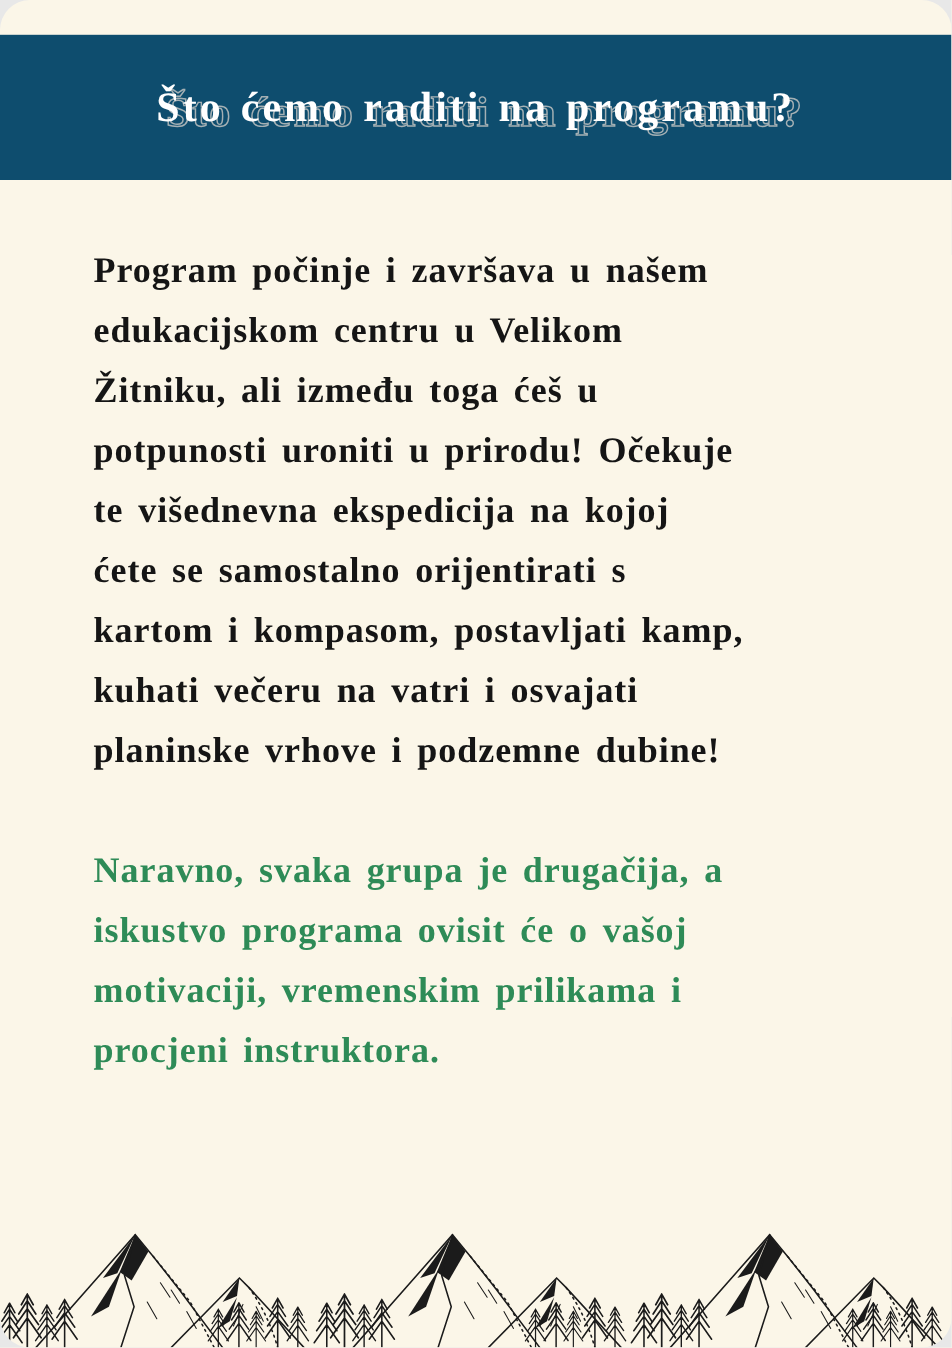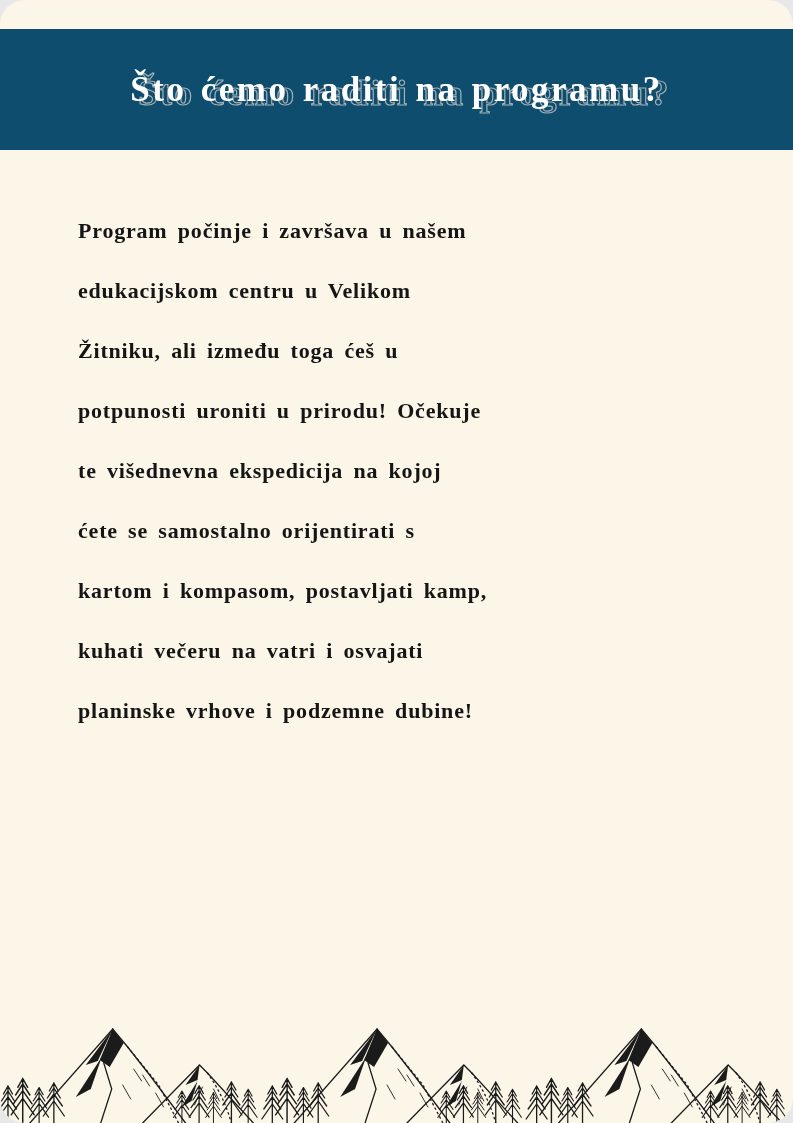--- a/index.html
+++ b/index.html
@@ -52,23 +52,23 @@
 
   .content {
     position: absolute;
     top: 201px;
     left: 78px;
     width: 668px;
   }
 
   .para {
     margin: 0;
-    font-size: 22px;
+    font-size: 30px;
     font-weight: 700;
-    line-height: 60px;
+    line-height: 50px;
     letter-spacing: 0.8px;
     word-spacing: 4px;
     color: #151515;
     white-space: pre-line;
   }
 
   .para-note {
     margin-top: 50px;
     color: #2e8b57;
   }
@@ -97,20 +97,24 @@
   <main class="content">
     <p class="para para-main">Program počinje i završava u našem
 edukacijskom centru u Velikom
 Žitniku, ali između toga ćeš u
 potpunosti uroniti u prirodu! Očekuje
 te višednevna ekspedicija na kojoj
 ćete se samostalno orijentirati s
 kartom i kompasom, postavljati kamp,
 kuhati večeru na vatri i osvajati
 planinske vrhove i podzemne dubine!</p>
+    <p class="para para-note">Naravno, svaka grupa je drugačija, a
+iskustvo programa ovisit će o vašoj
+motivaciji, vremenskim prilikama i
+procjeni instruktora.</p>
   </main>
 
   <footer class="illustration">
     <svg viewBox="0 0 795 100" preserveAspectRatio="none" xmlns="http://www.w3.org/2000/svg" aria-hidden="true">
       <defs>
         <g id="pine">
           <path d="M8 46 L8 5 M8 5 L3.5 13 M8 5 L12.5 13 M8 10 L1.5 20 M8 10 L14.5 20 M8 16 L-0.5 28 M8 16 L16.5 28 M8 23 L-2.5 38 M8 23 L18.5 38" fill="none"></path>
         </g>
         <g id="peakA">
           <path d="M-8 100 L75 6 L90 24 L112 52 L148 100" fill="none"></path>

